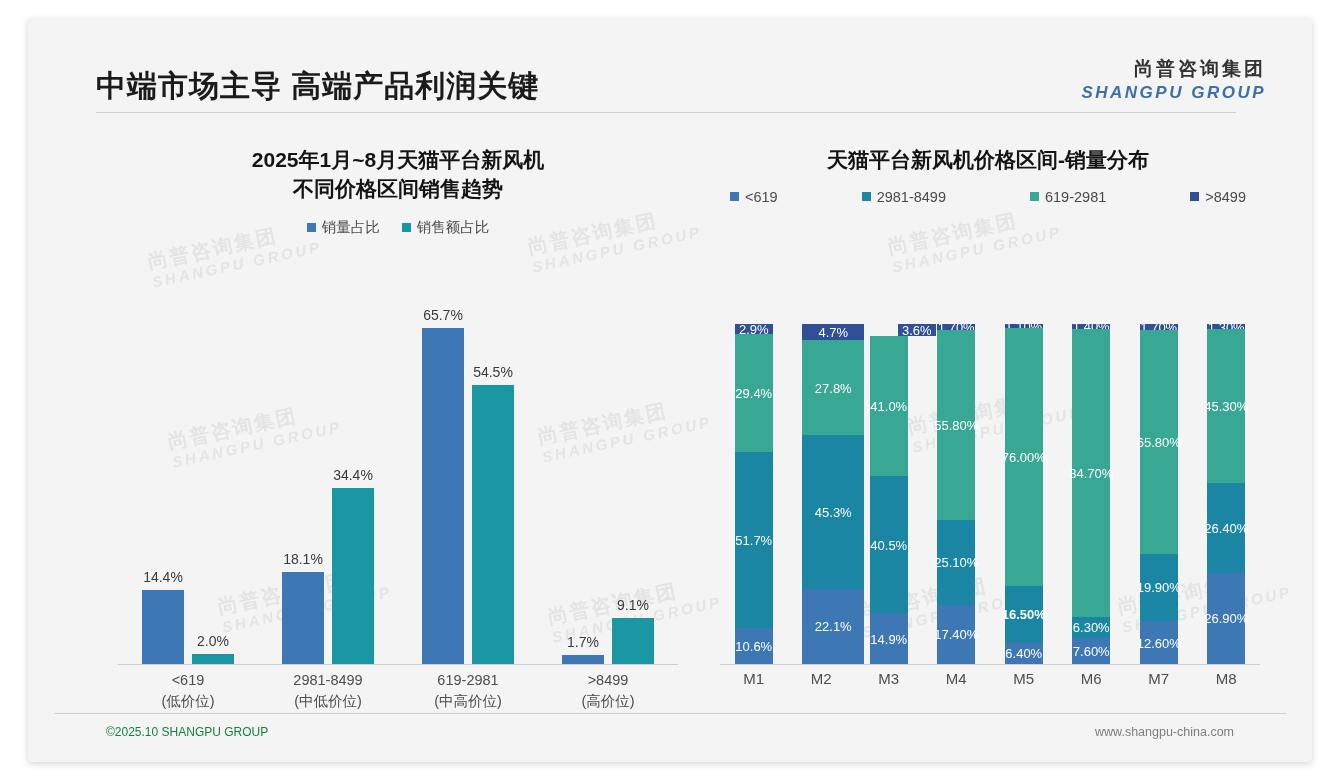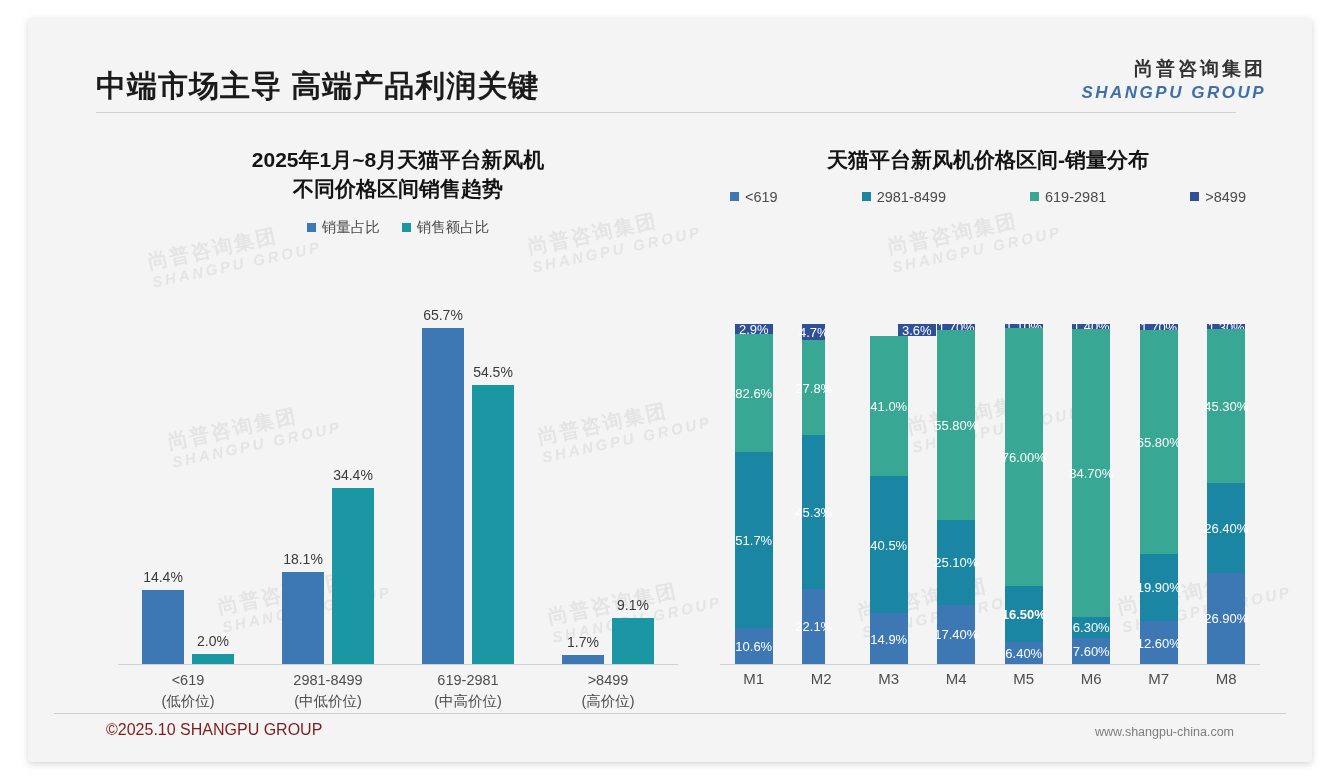--- a/index.html
+++ b/index.html
@@ -134,21 +134,21 @@
     font-size: 15px; color: #4d4d4d;
   }
 
   
   #footer-rule {
     position: absolute; left: 26px; bottom: 48px; width: 1232px; height: 1px;
     background: #cdcdcd; z-index: 4;
   }
   #footer-left {
     position: absolute; left: 78px; bottom: 23px;
-    font-size: 16px; color: #7f1d1d; z-index: 4;
+    font-size: 12px; color: #15803d; z-index: 4;
   }
   #footer-right {
     position: absolute; right: 78px; bottom: 23px;
     font-size: 12.5px; color: #7d7d7d; z-index: 4;
   }
 </style>
 </head>
 <body>
 
 <div id="slide">
@@ -290,30 +290,30 @@
           <span class="legend-swatch" style="background: rgb(47, 79, 151);"></span>
           <span class="legend-label">&gt;8499</span>
         </div>
       </div>
     <div id="stack-plot">
         <div class="stack-col" style="left: 14.75px; width: 38px;">
           <div class="seg" style="height: 9.86px; background: rgb(47, 79, 151);">
             <span class="seg-label">2.9%</span>
           </div>
           <div class="seg" style="height: 118.32px; background: rgb(56, 168, 148);">
-            <span class="seg-label">82.6%</span>
+            <span class="seg-label">29.4%</span>
           </div>
           <div class="seg" style="height: 175.78px; background: rgb(27, 134, 163);">
             <span class="seg-label">51.7%</span>
           </div>
           <div class="seg" style="height: 36.04px; background: rgb(61, 120, 180);">
             <span class="seg-label">10.6%</span>
           </div>
         </div>
-        <div class="stack-col" style="left: 82.25px; width: 23px; border-radius: 9px;">
+        <div class="stack-col" style="left: 82.25px; width: 62px; border-radius: 9px;">
           <div class="seg" style="height: 15.98px; background: rgb(47, 79, 151);">
             <span class="seg-label">4.7%</span>
           </div>
           <div class="seg" style="height: 94.52px; background: rgb(56, 168, 148);">
             <span class="seg-label">27.8%</span>
           </div>
           <div class="seg" style="height: 154.02px; background: rgb(27, 134, 163);">
             <span class="seg-label">45.3%</span>
           </div>
           <div class="seg" style="height: 75.14px; background: rgb(61, 120, 180);">

